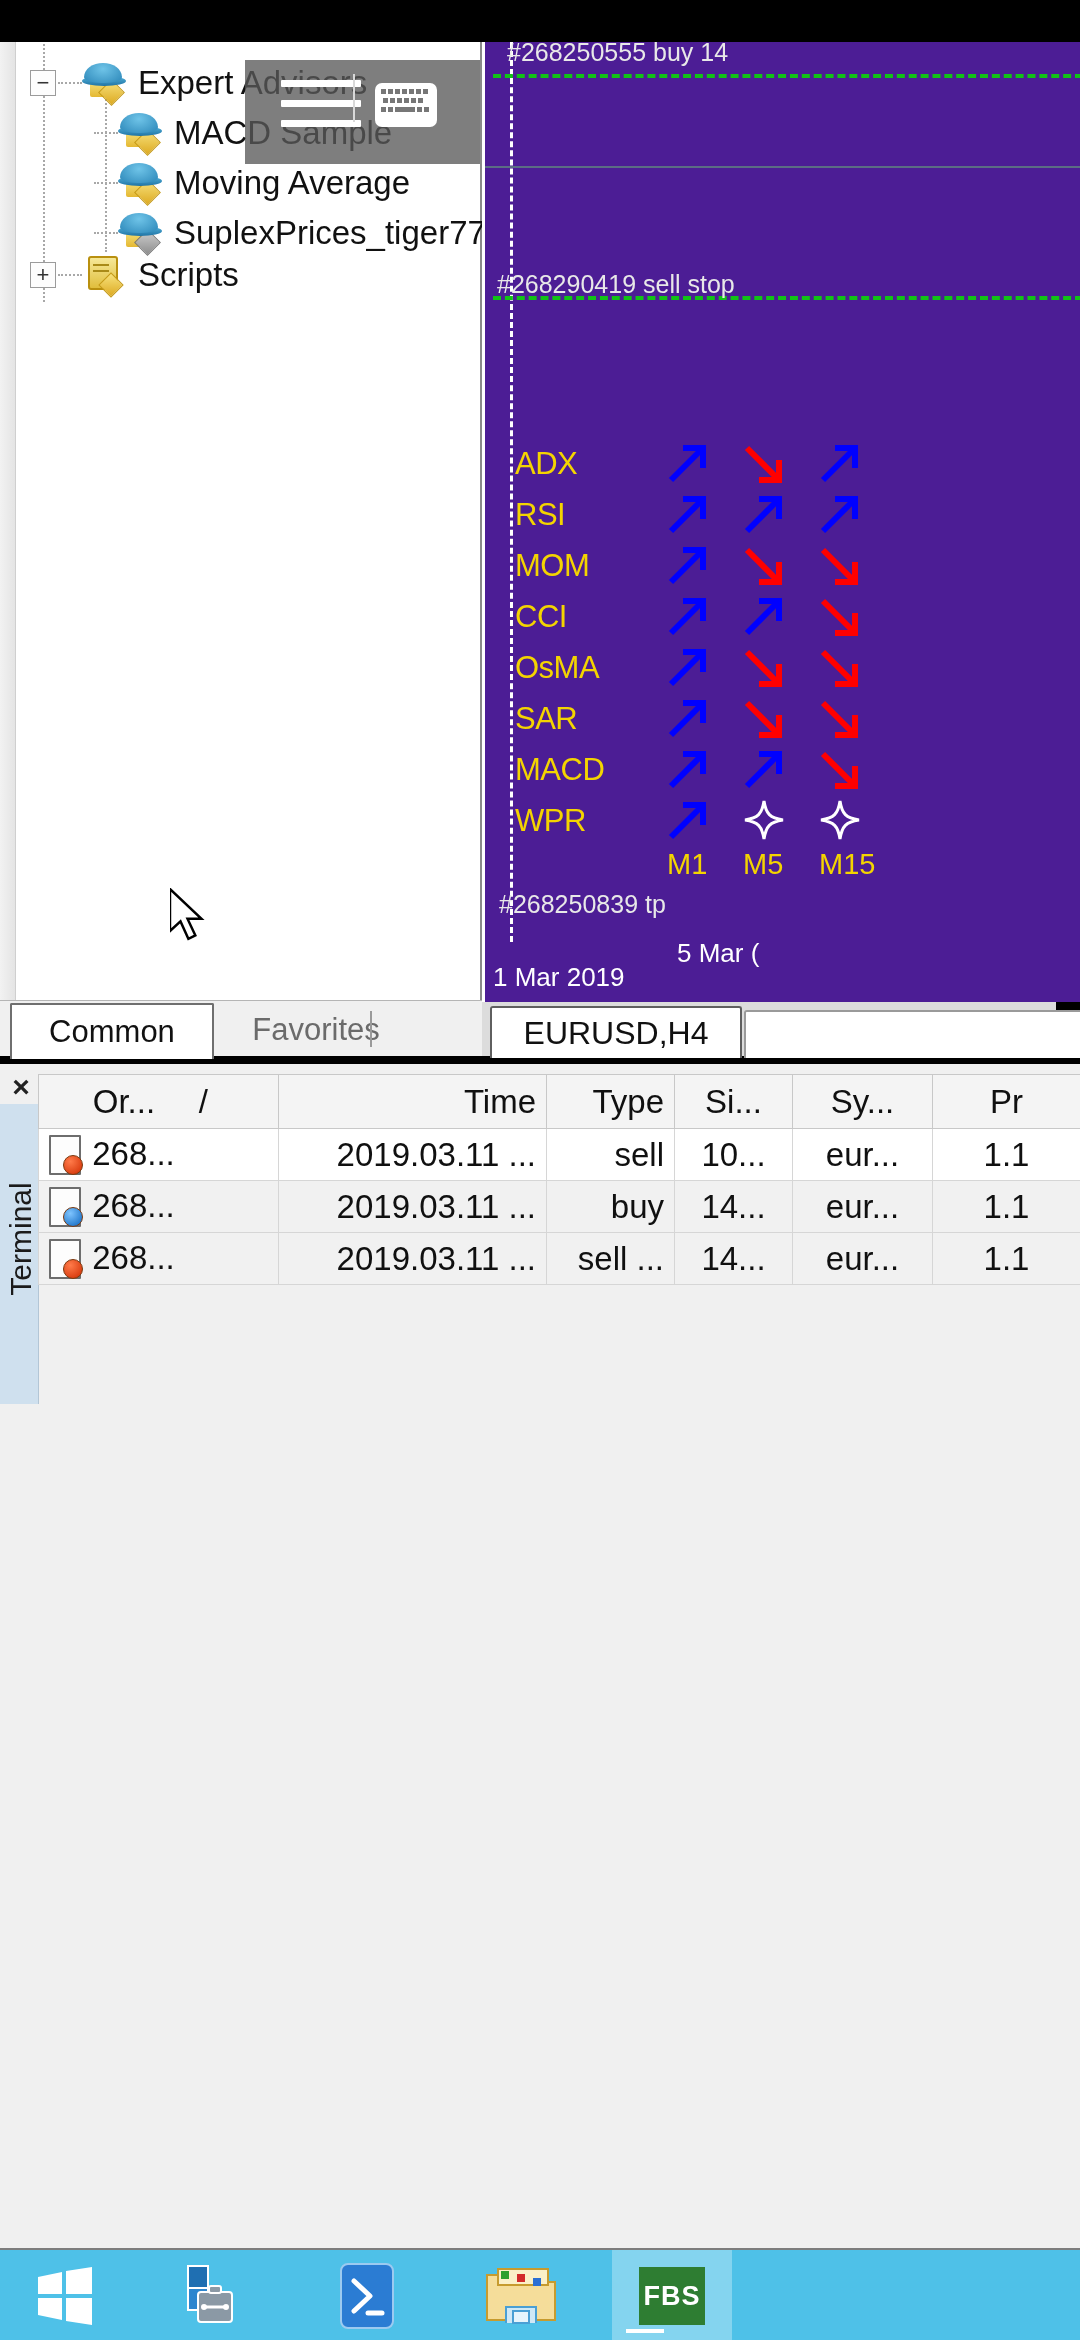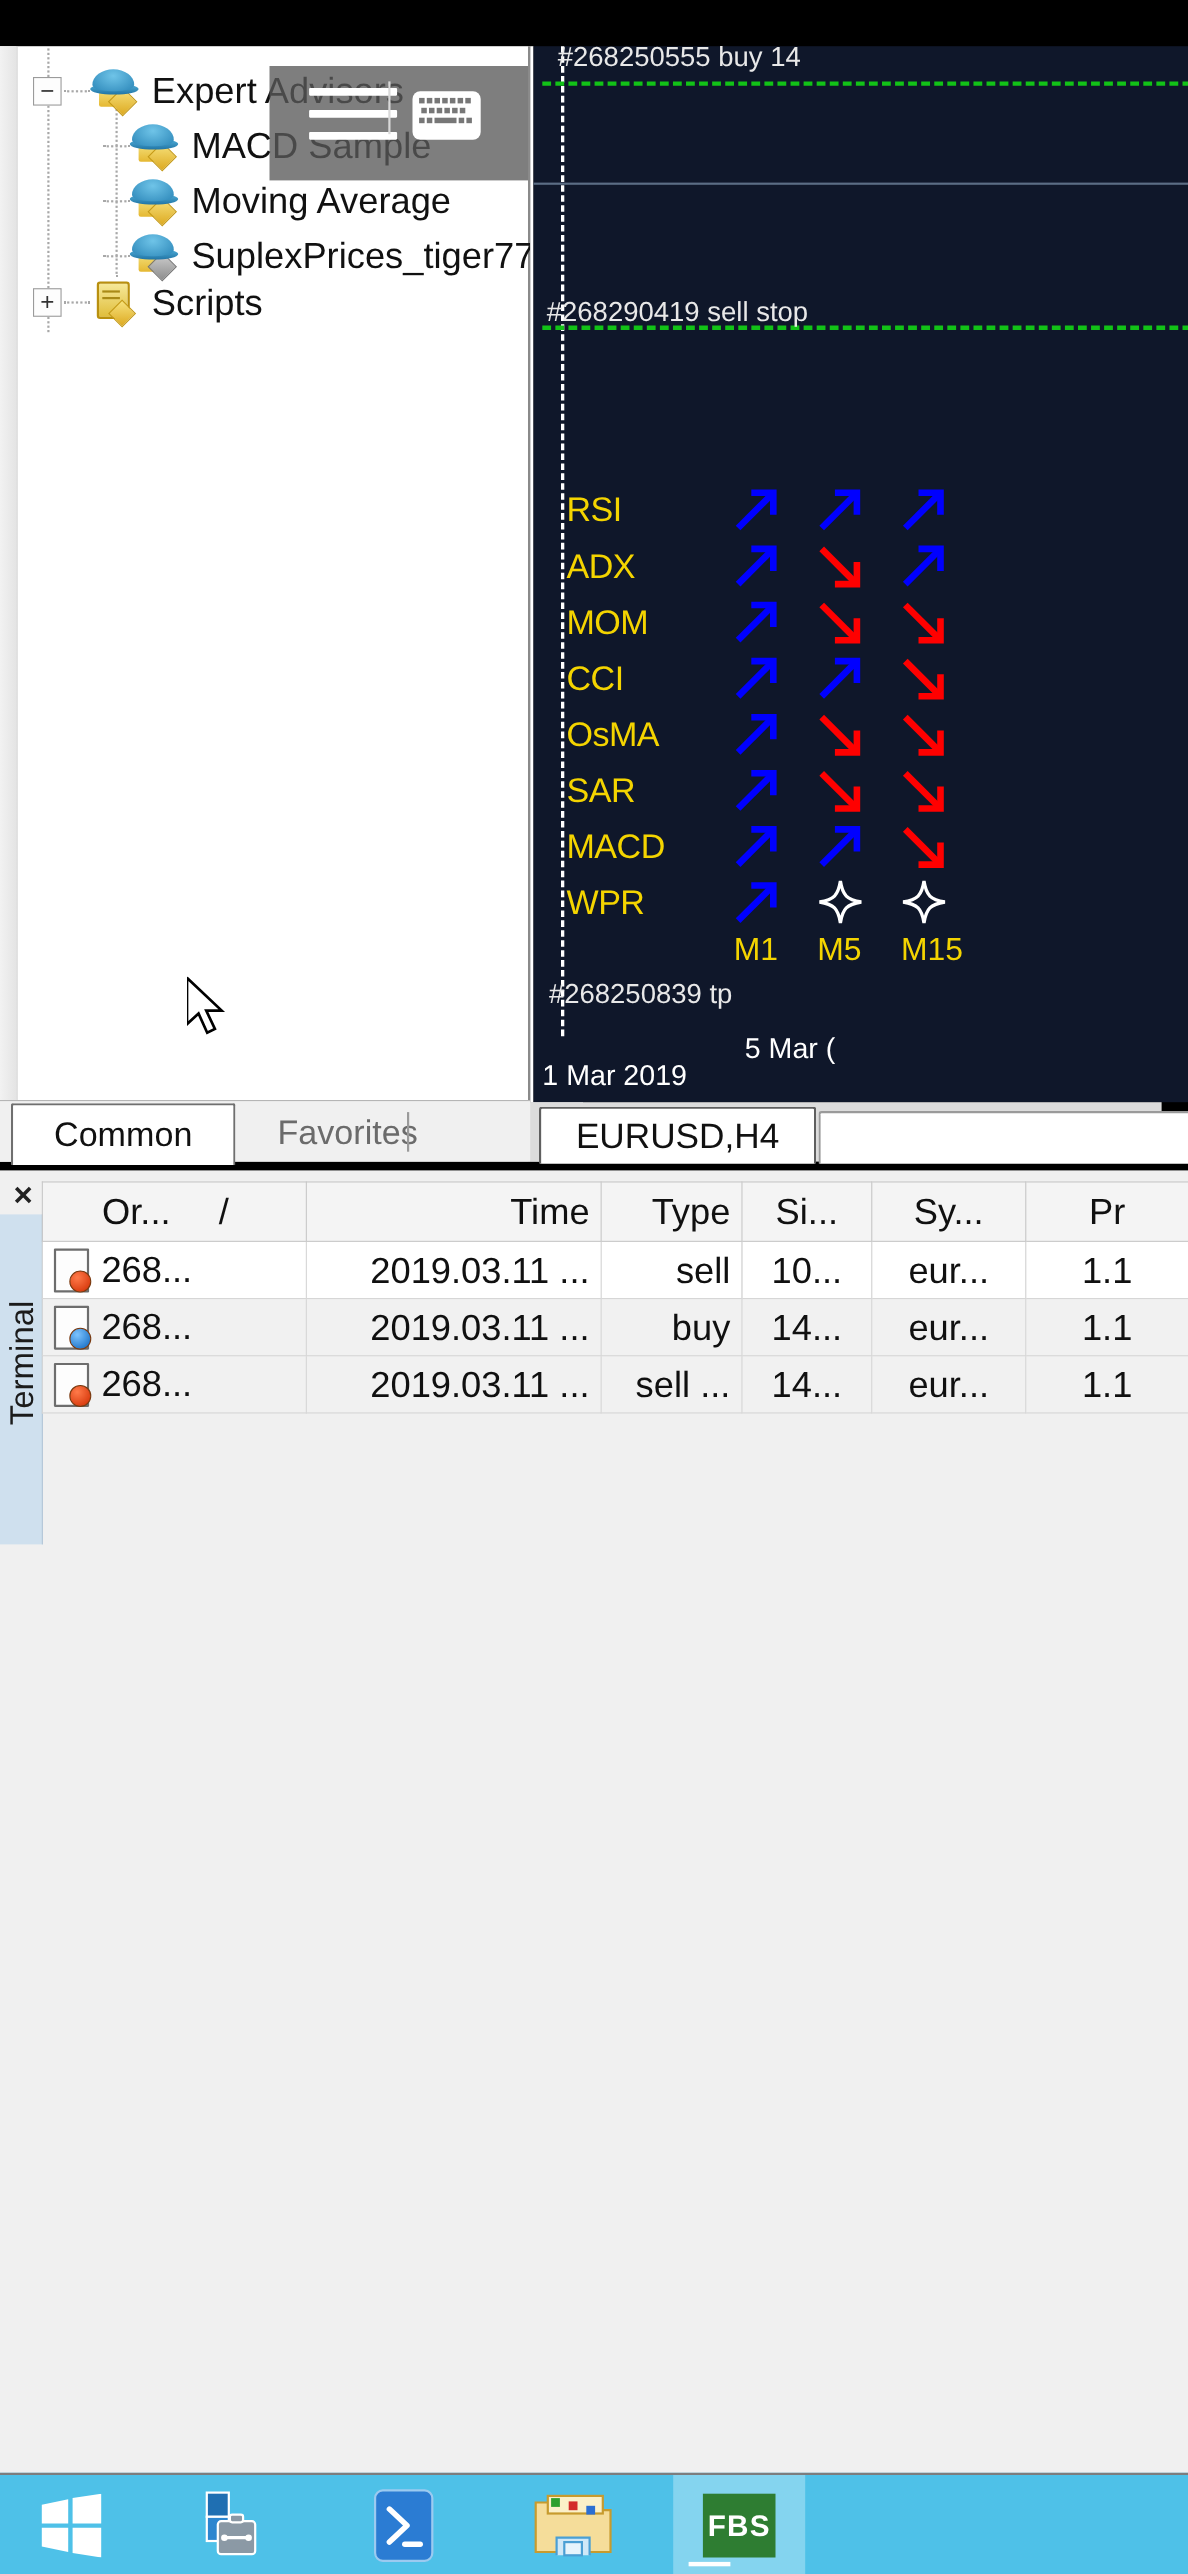--- a/index.html
+++ b/index.html
@@ -71,21 +71,21 @@
     border-top:1px solid #b5b5b5;box-sizing:border-box;}
   .tabsel{position:absolute;background:#ffffff;border:2px solid #6f6f6f;border-bottom:none;
     border-radius:2px 2px 0 0;display:flex;align-items:center;justify-content:center;
     font-size:31px;color:#111;}
   .tabun{position:absolute;display:flex;align-items:center;justify-content:center;
     font-size:31px;color:#6b6b6b;}
 
   
   #chart{left:482px;top:42px;width:598px;height:960px;background:#000;
     border-left:3px solid #ffffff;box-sizing:border-box;}
-  #chart-inner{position:absolute;left:0;top:0;right:0;bottom:0;background:#0f172a;}
+  #chart-inner{position:absolute;left:0;top:0;right:0;bottom:0;background:#4c1d95;}
   .vline{position:absolute;border-left:3px dashed #ffffff;}
   .greenline{position:absolute;border-top:4px dashed #12c217;}
   .order-text{position:absolute;font-size:25px;color:#e8e8e8;white-space:nowrap;
     font-family:"Liberation Sans",sans-serif;}
   .sep-line{position:absolute;height:2px;background:#5b6d84;}
 
   
   #indicator-panel{position:absolute;left:30px;top:398px;width:560px;}
   .ind-row{position:relative;height:51px;}
   .ind-name{position:absolute;left:0;top:6px;font-size:31px;color:#f4d400;
@@ -264,62 +264,62 @@
     <div class="greenline" style="left:8px;top:32px;width:590px;"></div>
     <div class="greenline" style="left:8px;top:254px;width:590px;"></div>
     <div class="sep-line" style="left:0;top:124px;width:598px;"></div>
 
     <div class="order-text" style="left:22px;top:-4px;">#268250555 buy 14</div>
     <div class="order-text" style="left:12px;top:228px;">#268290419 sell stop</div>
 
     <div id="indicator-panel">
 
       <div class="ind-row">
+        <span class="ind-name">ADX</span>
+        <span class="arrow" style="left:150px;">
+            <svg width="46" height="46" viewBox="0 0 46 46">
+              <g stroke="#0000ff" stroke-width="6" fill="none">
+                <line x1="6" y1="40" x2="38" y2="8"></line>
+                <polyline points="18,8 38,8 38,28"></polyline>
+              </g>
+            </svg>
+          </span>
+        <span class="arrow" style="left:226px;">
+            <svg width="46" height="46" viewBox="0 0 46 46">
+              <g stroke="#ff0000" stroke-width="6" fill="none">
+                <line x1="6" y1="8" x2="38" y2="40"></line>
+                <polyline points="18,40 38,40 38,20"></polyline>
+              </g>
+            </svg>
+          </span>
+        <span class="arrow" style="left:302px;">
+            <svg width="46" height="46" viewBox="0 0 46 46">
+              <g stroke="#0000ff" stroke-width="6" fill="none">
+                <line x1="6" y1="40" x2="38" y2="8"></line>
+                <polyline points="18,8 38,8 38,28"></polyline>
+              </g>
+            </svg>
+          </span>
+      </div>
+
+      <div class="ind-row">
         <span class="ind-name">RSI</span>
         <span class="arrow" style="left:150px;">
             <svg width="46" height="46" viewBox="0 0 46 46">
               <g stroke="#0000ff" stroke-width="6" fill="none">
                 <line x1="6" y1="40" x2="38" y2="8"></line>
                 <polyline points="18,8 38,8 38,28"></polyline>
               </g>
             </svg>
           </span>
         <span class="arrow" style="left:226px;">
             <svg width="46" height="46" viewBox="0 0 46 46">
               <g stroke="#0000ff" stroke-width="6" fill="none">
                 <line x1="6" y1="40" x2="38" y2="8"></line>
                 <polyline points="18,8 38,8 38,28"></polyline>
-              </g>
-            </svg>
-          </span>
-        <span class="arrow" style="left:302px;">
-            <svg width="46" height="46" viewBox="0 0 46 46">
-              <g stroke="#0000ff" stroke-width="6" fill="none">
-                <line x1="6" y1="40" x2="38" y2="8"></line>
-                <polyline points="18,8 38,8 38,28"></polyline>
-              </g>
-            </svg>
-          </span>
-      </div>
-
-      <div class="ind-row">
-        <span class="ind-name">ADX</span>
-        <span class="arrow" style="left:150px;">
-            <svg width="46" height="46" viewBox="0 0 46 46">
-              <g stroke="#0000ff" stroke-width="6" fill="none">
-                <line x1="6" y1="40" x2="38" y2="8"></line>
-                <polyline points="18,8 38,8 38,28"></polyline>
-              </g>
-            </svg>
-          </span>
-        <span class="arrow" style="left:226px;">
-            <svg width="46" height="46" viewBox="0 0 46 46">
-              <g stroke="#ff0000" stroke-width="6" fill="none">
-                <line x1="6" y1="8" x2="38" y2="40"></line>
-                <polyline points="18,40 38,40 38,20"></polyline>
               </g>
             </svg>
           </span>
         <span class="arrow" style="left:302px;">
             <svg width="46" height="46" viewBox="0 0 46 46">
               <g stroke="#0000ff" stroke-width="6" fill="none">
                 <line x1="6" y1="40" x2="38" y2="8"></line>
                 <polyline points="18,8 38,8 38,28"></polyline>
               </g>
             </svg>

